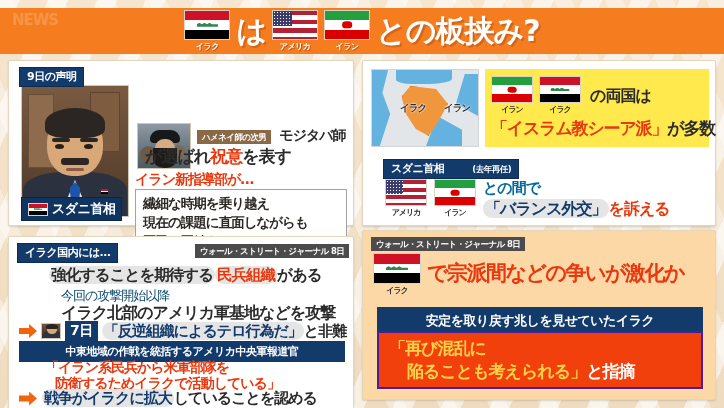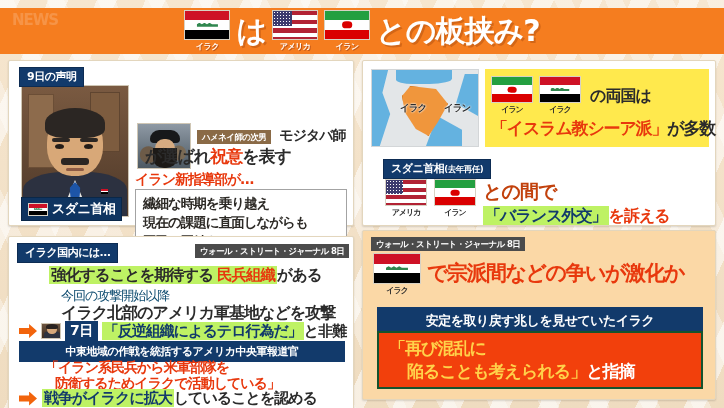--- a/index.html
+++ b/index.html
@@ -82,21 +82,21 @@
     border:1px solid #0d2c53; line-height:1.25;
   }
   .navy-bar{
     display:block; background:#123a6b; color:#fff; font-weight:bold;
     font-size:11px; text-align:center; padding:3px 4px; letter-spacing:-.5px;
   }
   .src-tag{
     display:inline-block; background:#4b4b4b; color:#fff; font-size:8.5px;
     font-weight:bold; padding:2px 5px; letter-spacing:-.6px; line-height:1.2;
   }
-  .hl-yellow{ background:#bef264; padding:0 2px; }
+  .hl-yellow{ background:#e5e5e5; padding:0 2px;border-radius:9px; }
   .t-red{ color:#e8380d; }
   .t-navy{ color:#123a6b; }
   .t-dark{ color:#2b2b2b; }
   .bold{ font-weight:bold; }
 
   
   #tl-daytag{ position:absolute; left:10px; top:6px; z-index:4; }
   #pm-photo{
     position:absolute; left:12px; top:24px; width:108px; height:132px;
     border:1px solid #cfc6b4; overflow:hidden;
@@ -220,24 +220,24 @@
     padding:2px 6px;
   }
   .tr-flagrow{ display:flex; align-items:flex-end; gap:6px; }
   .flag-lbl{ display:flex; flex-direction:column; align-items:center; }
   .flag-lbl .cap{ font-size:8px; font-weight:bold; color:#2b2b2b; margin-top:1px; letter-spacing:-1px; }
   #tr-r1-txt{ font-size:16px; font-weight:bold; color:#2b2b2b; letter-spacing:-1px;
               margin-left:3px; padding-bottom:8px; }
   #tr-r2{ font-size:17px; font-weight:bold; letter-spacing:-1.2px; margin-top:2px;
           white-space:nowrap; }
   #tr-sudani-tag{ position:absolute; left:20px; top:96px; }
-  #tr-sudani-tag .sub{ font-size:8.5px; font-weight:bold; }
+  #tr-sudani-tag .sub{ font-size:8.5px; font-weight:bold;padding-left:28px; }
   #tr-bottom{ position:absolute; left:22px; top:118px; display:flex; align-items:flex-start; gap:7px; }
   #tr-bottom-txt{ display:flex; flex-direction:column; gap:1px; }
-  #tr-b1{ font-size:19px; font-weight:bold; color:#c2410c; letter-spacing:-1px; }
+  #tr-b1{ font-size:15px; font-weight:bold; color:#0369a1; letter-spacing:-1px; }
   #tr-b2{ font-size:16px; font-weight:bold; letter-spacing:-1px; white-space:nowrap; }
 
   
   #bl-tag{ position:absolute; left:8px; top:6px; }
   #bl-src{ position:absolute; left:186px; top:7px; }
   #bl-l1{ position:absolute; left:40px; top:28px; font-size:15.5px; font-weight:bold;
           letter-spacing:-1px; white-space:nowrap; }
   #bl-l2{ position:absolute; left:52px; top:50px; font-size:13px; font-weight:normal;
           color:#0c4a6e; letter-spacing:-1px; }
   #bl-l3{ position:absolute; left:52px; top:66px; font-size:16px; font-weight:bold;
@@ -269,21 +269,21 @@
   #bl-last-txt{ font-size:15px; font-weight:bold; letter-spacing:-1px; white-space:nowrap; }
 
   
   #br-src{ position:absolute; left:8px; top:6px; }
   #br-headrow{ position:absolute; left:10px; top:22px; display:flex; align-items:flex-start; gap:6px; }
   #br-head-txt{ font-size:21px; font-weight:bold; color:#e8380d; letter-spacing:-1.5px;
                 white-space:nowrap; padding-top:6px; }
   #br-navybar{ position:absolute; left:14px; top:76px; width:326px; font-size:13px; padding:5px 4px; }
   #br-redbox{
     position:absolute; left:14px; top:100px; width:326px; height:58px;
-    background:#f2400c; border:2px solid #14532d; padding:6px 10px;
+    background:#f2400c; border:2px solid #4c1d95; padding:6px 10px;
     display:flex; flex-direction:column; justify-content:center;
   }
   #br-redbox .l1{ font-size:17px; font-weight:bold; color:#ffd24a; letter-spacing:-1px; }
   #br-redbox .l2{ font-size:17px; font-weight:bold; letter-spacing:-1px; margin-left:18px; }
   .t-yellow{ color:#ffd24a; }
   .t-white{ color:#ffffff; }
 </style>
 </head>
 <body>
 

